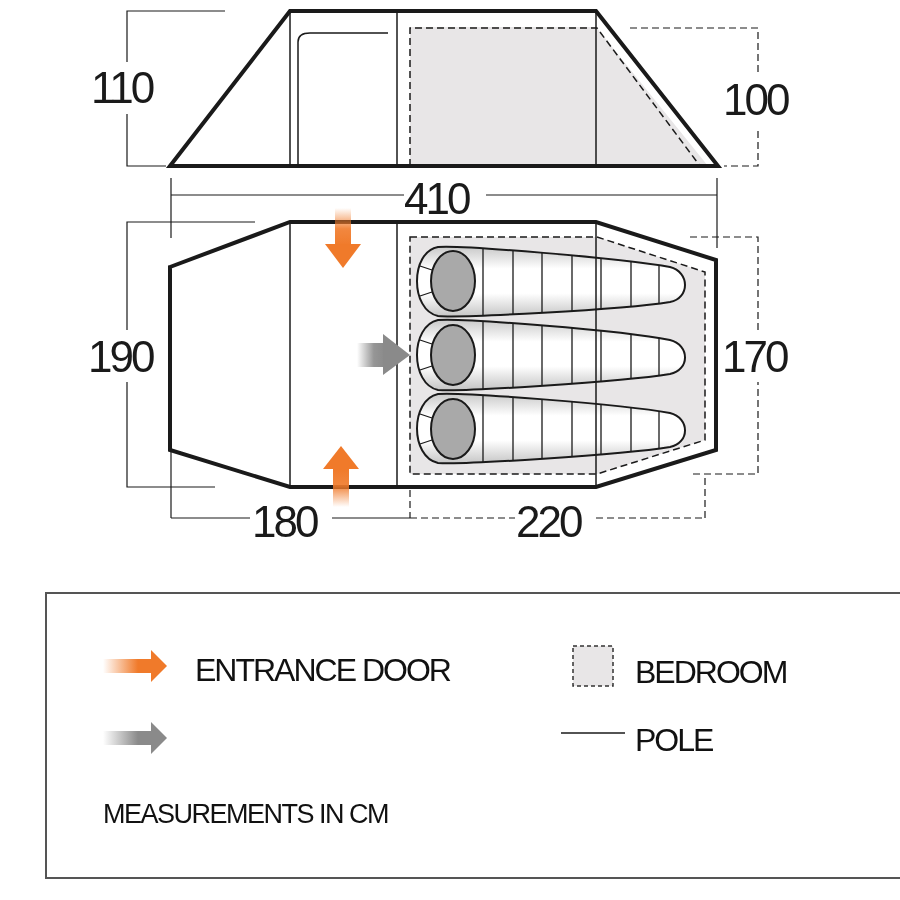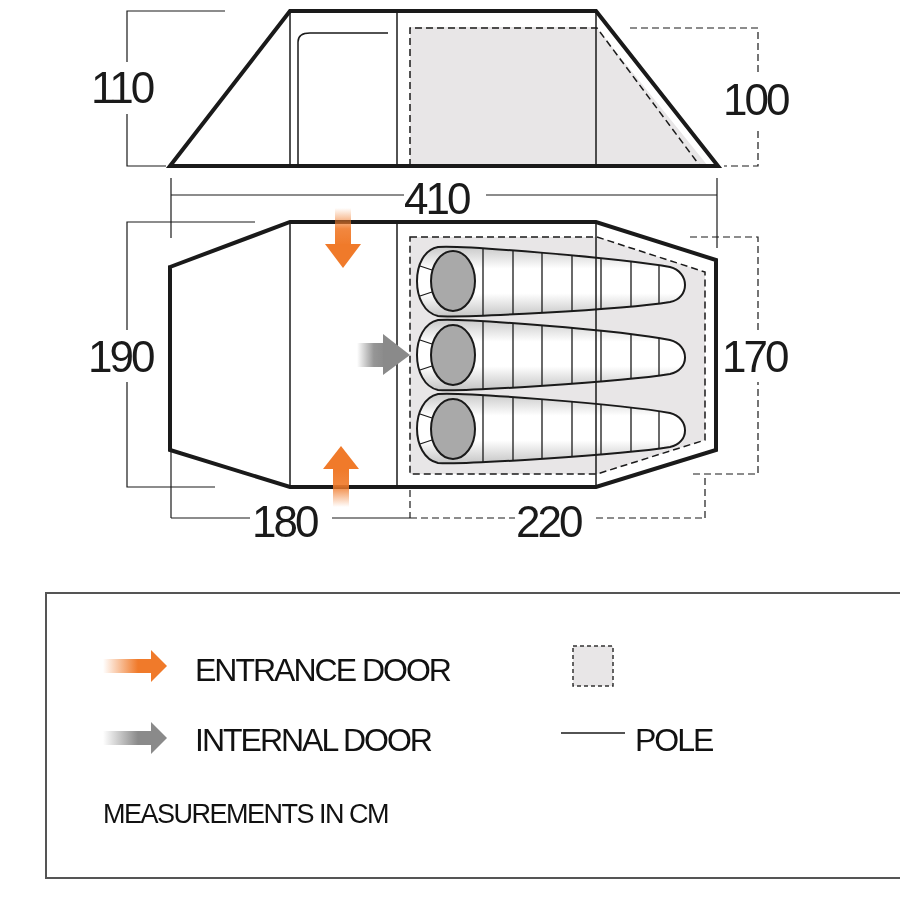--- a/index.html
+++ b/index.html
@@ -188,25 +188,25 @@
   <svg class="lg-icon" style="left:56px;top:126px" width="70" height="36">
     <defs>
         <linearGradient id="lgGr" x1="0" y1="0" x2="1" y2="0">
           <stop offset="0" stop-color="#8a8a8a" stop-opacity="0"></stop>
           <stop offset="0.7" stop-color="#8a8a8a"></stop>
         </linearGradient>
       </defs>
     <rect x="0" y="11" width="50" height="14" fill="url(#lgGr)"></rect>
     <path d="M48 2 L64 18 L48 34 Z" fill="#8a8a8a"></path>
   </svg>
-  <div class="lg-label" style="left:148px;top:128px">INTERNAL DOOR</div>
 
   <svg class="lg-icon" style="left:524px;top:50px" width="46" height="46">
     <rect x="2" y="2" width="40" height="40" fill="#e8e6e7" stroke="#333" stroke-width="1.5" stroke-dasharray="4 3"></rect>
   </svg>
+  <div class="lg-label" style="left:588px;top:60px">BEDROOM</div>
 
   <svg class="lg-icon" style="left:514px;top:136px" width="66" height="6">
     <line x1="0" y1="3" x2="64" y2="3" stroke="#1a1a1a" stroke-width="1.5"></line>
   </svg>
   <div class="lg-label" style="left:588px;top:128px">POLE</div>
 
   <div class="lg-note" style="left:56px;top:205px">MEASUREMENTS IN CM</div>
 </div>
 
 </body></html>

